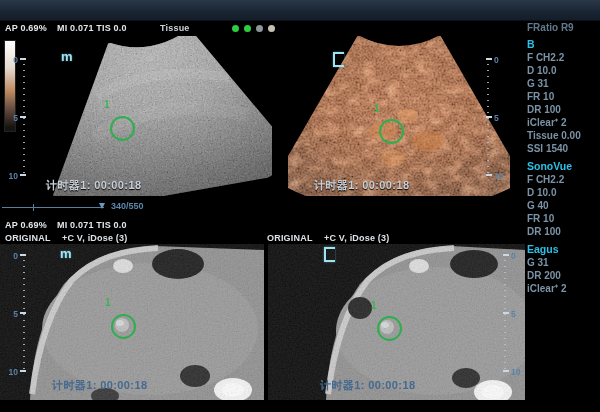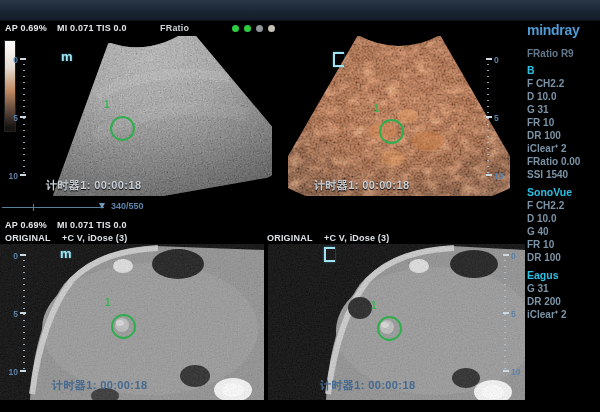--- a/index.html
+++ b/index.html
@@ -50,21 +50,21 @@
 </style>
 </head>
 <body>
 
 <div id="stage">
 
   <div class="abs header-bar"></div>
 
   <span class="abs stat" style="left:5px;">AP 0.69%</span>
   <span class="abs stat" style="left:57px;">MI 0.071 TIS 0.0</span>
-  <span class="abs stat" style="left:160px;color:#cdd3d8;">FRatio</span>
+  <span class="abs stat" style="left:160px;color:#cdd3d8;">Tissue</span>
   <span class="abs dot" style="left:232px;background:#2ecc40;"></span>
   <span class="abs dot" style="left:244px;background:#2ecc40;"></span>
   <span class="abs dot" style="left:256px;background:#8e969c;"></span>
   <span class="abs dot" style="left:268px;background:#c6c0b4;"></span>
 
   <div class="abs" style="left:0;top:34px;width:272px;height:162px;">
     <svg class="abs" style="left:28px;top:2px;" width="244" height="160" viewBox="0 0 244 160">
       <defs>
         <radialGradient id="gB" cx="50%" cy="12%" r="95%">
           <stop offset="0%" stop-color="#a9a9a9"></stop>
@@ -268,32 +268,31 @@
     <div class="abs mj" style="left:2px;top:118px;"></div>
     <span class="abs rl" style="left:10px;top:0;">0</span>
     <span class="abs rl" style="left:10px;top:58px;">5</span>
     <span class="abs rl" style="left:10px;top:116px;">10</span>
   </div>
   <div class="abs roi" style="left:377px;top:316px;"></div>
   <span class="abs roi-lab" style="left:371px;top:300px;">1</span>
   <div class="abs timer ct" style="left:320px;top:378px;">计时器1: 00:00:18</div>
 
   <div class="abs sidebar">
-    <div class="brand">mindray</div>
     <div class="model">FRatio R9</div>
 
     <div>
       <div class="sec-title">B</div>
       <div class="param">F CH2.2</div>
       <div class="param">D 10.0</div>
       <div class="param">G 31</div>
       <div class="param">FR 10</div>
       <div class="param">DR 100</div>
       <div class="param">iClear⁺ 2</div>
-      <div class="param">FRatio 0.00</div>
+      <div class="param">Tissue 0.00</div>
       <div class="param">SSI 1540</div>
     </div>
 
     <div>
       <div class="sec-title">SonoVue</div>
       <div class="param">F CH2.2</div>
       <div class="param">D 10.0</div>
       <div class="param">G 40</div>
       <div class="param">FR 10</div>
       <div class="param">DR 100</div>

